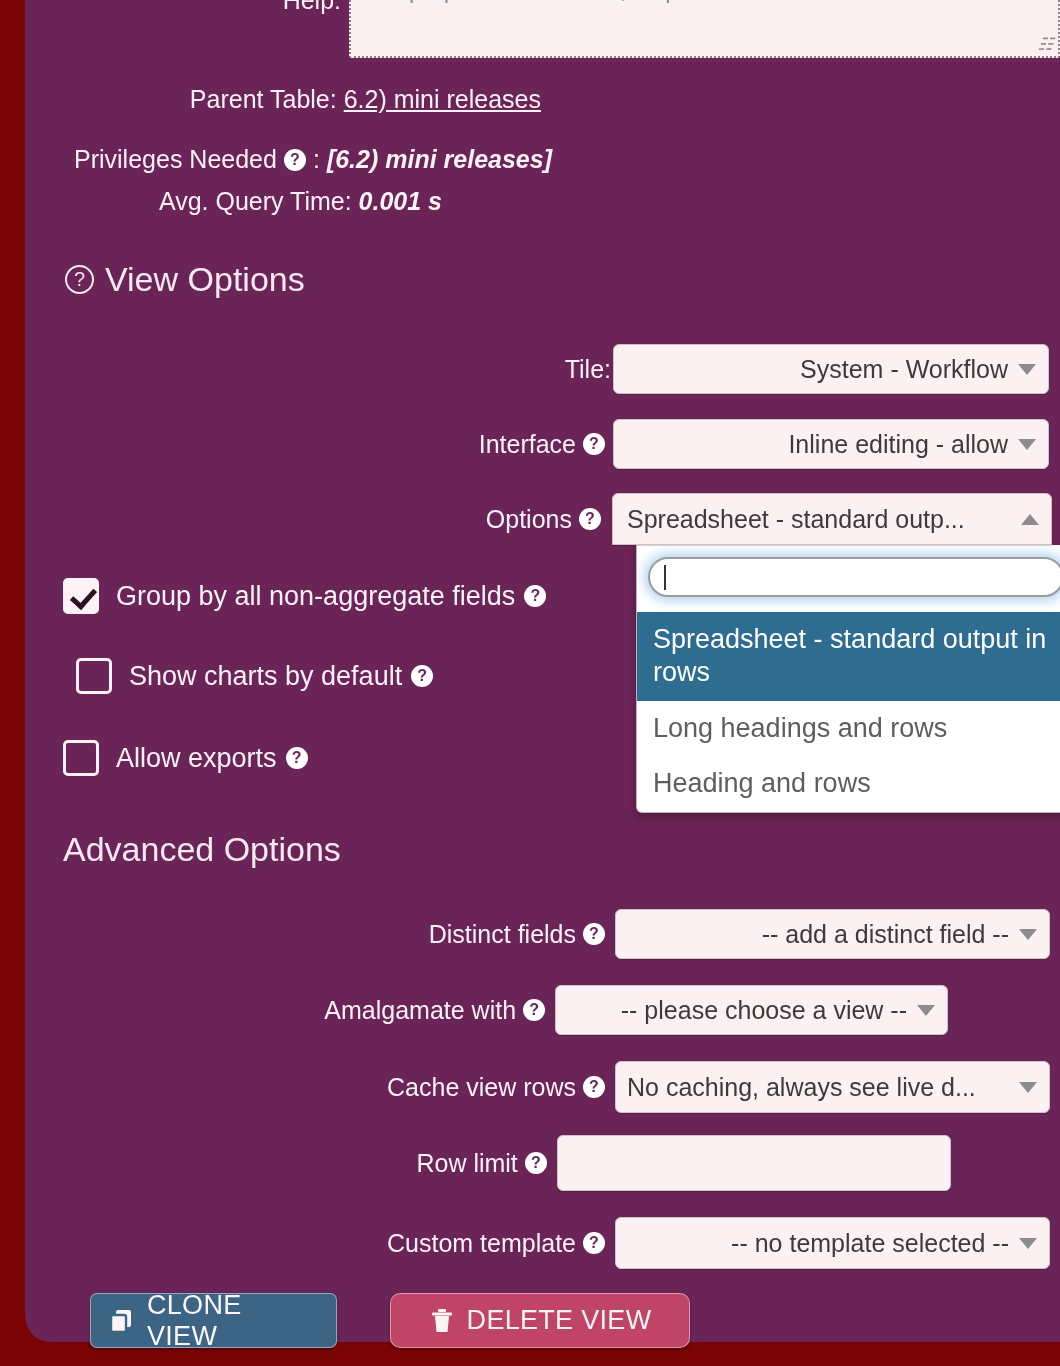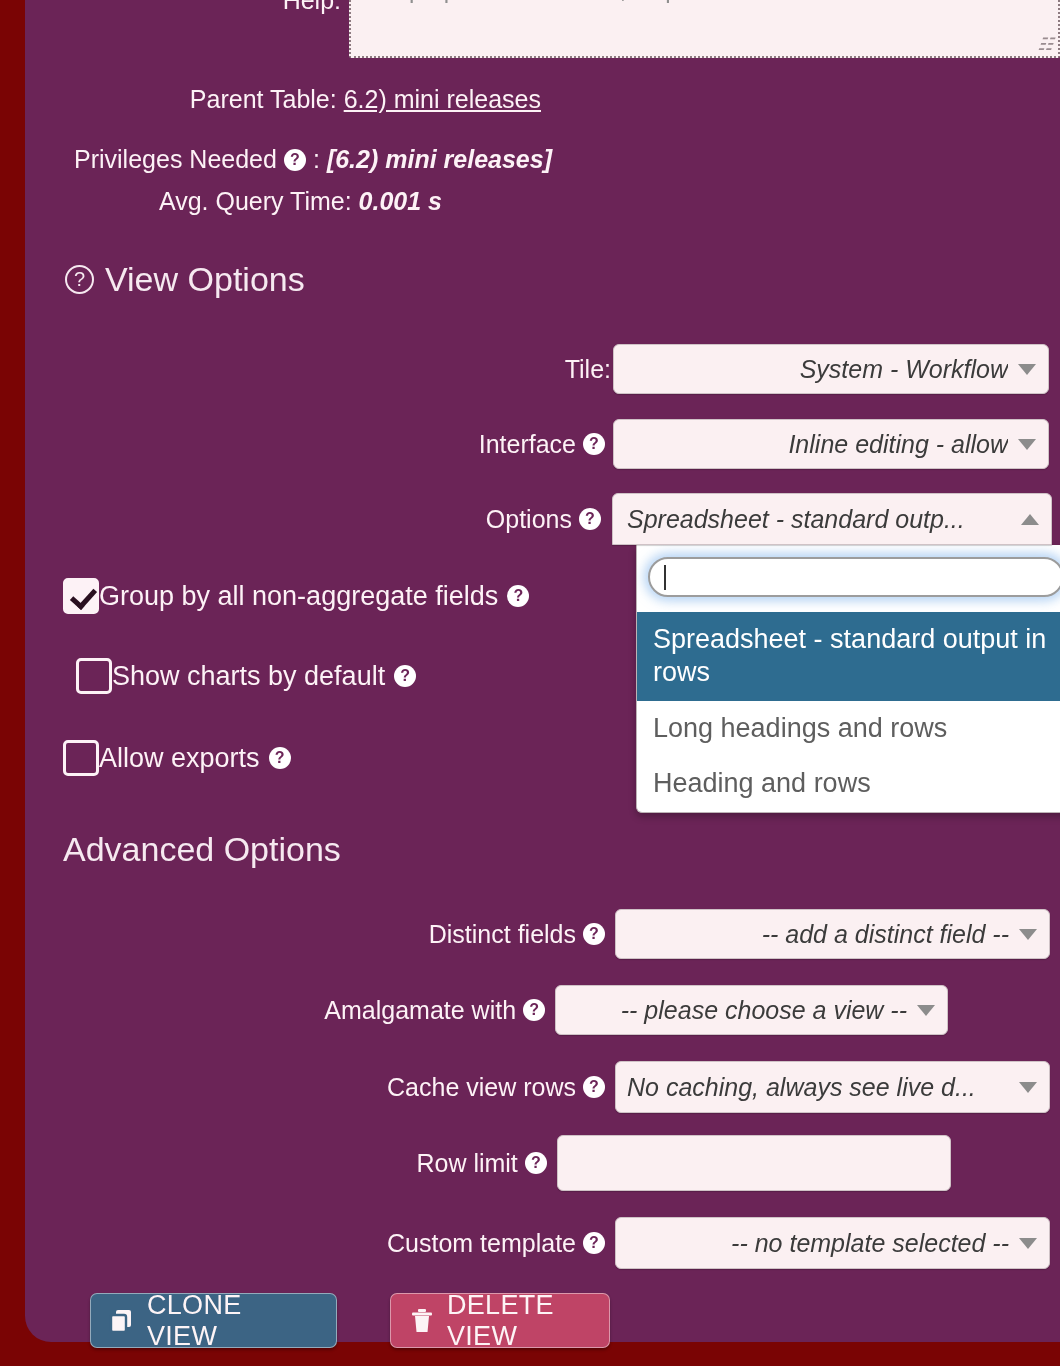--- a/index.html
+++ b/index.html
@@ -81,21 +81,20 @@
     display: flex;
     align-items: center;
     padding: 0 12px 0 14px;
     box-shadow: 0 1px 1px rgba(0,0,0,.18);
   }
   .field .val {
     flex: 1 1 auto;
     text-align: right;
     white-space: nowrap;
     overflow: hidden;
-    font-style: italic;
   }
   .field .val.leftal { text-align: left; }
   .caret {
     flex: 0 0 auto;
     margin-left: 10px;
     width: 0; height: 0;
     border-left: 9px solid transparent;
     border-right: 9px solid transparent;
     border-top: 11px solid #8c8c8c;
   }
@@ -161,20 +160,21 @@
     align-items: center;
     gap: 11px;
     white-space: nowrap;
   }
 
   
   .cbrow {
     position: absolute;
     display: flex;
     align-items: center;
+    gap: 17px;
     color: #fdf2f6;
     font-size: 27px;
     white-space: nowrap;
   }
   .cbox {
     width: 36px; height: 36px;
     border: 3px solid #fdf2f6;
     border-radius: 5px;
     flex: 0 0 auto;
     position: relative;
@@ -241,21 +241,21 @@
     border-radius: 7px;
     color: #fdf4f6;
     font-size: 27px;
     letter-spacing: .3px;
     border: 1px solid rgba(255,255,255,.45);
     box-shadow: 0 2px 3px rgba(0,0,0,.3);
     cursor: pointer;
     padding: 0 18px;
   }
   #clone-view-button { background: #3c6484; left: 65px; top: 1293px; width: 247px; }
-  #delete-view-button { background: #bf4466; left: 365px; top: 1293px; width: 220px; }
+  #delete-view-button { background: #bf4466; left: 365px; top: 1293px; width: 300px; border-radius: 10px; }
   .bicon { display:inline-block; width:26px; height:26px; flex:0 0 auto; }
 </style>
 </head>
 <body>
 
 <div id="frame">
   <div id="panel">
 
     <div id="help-row" class="row">
       <div id="help-label">Help:</div>

